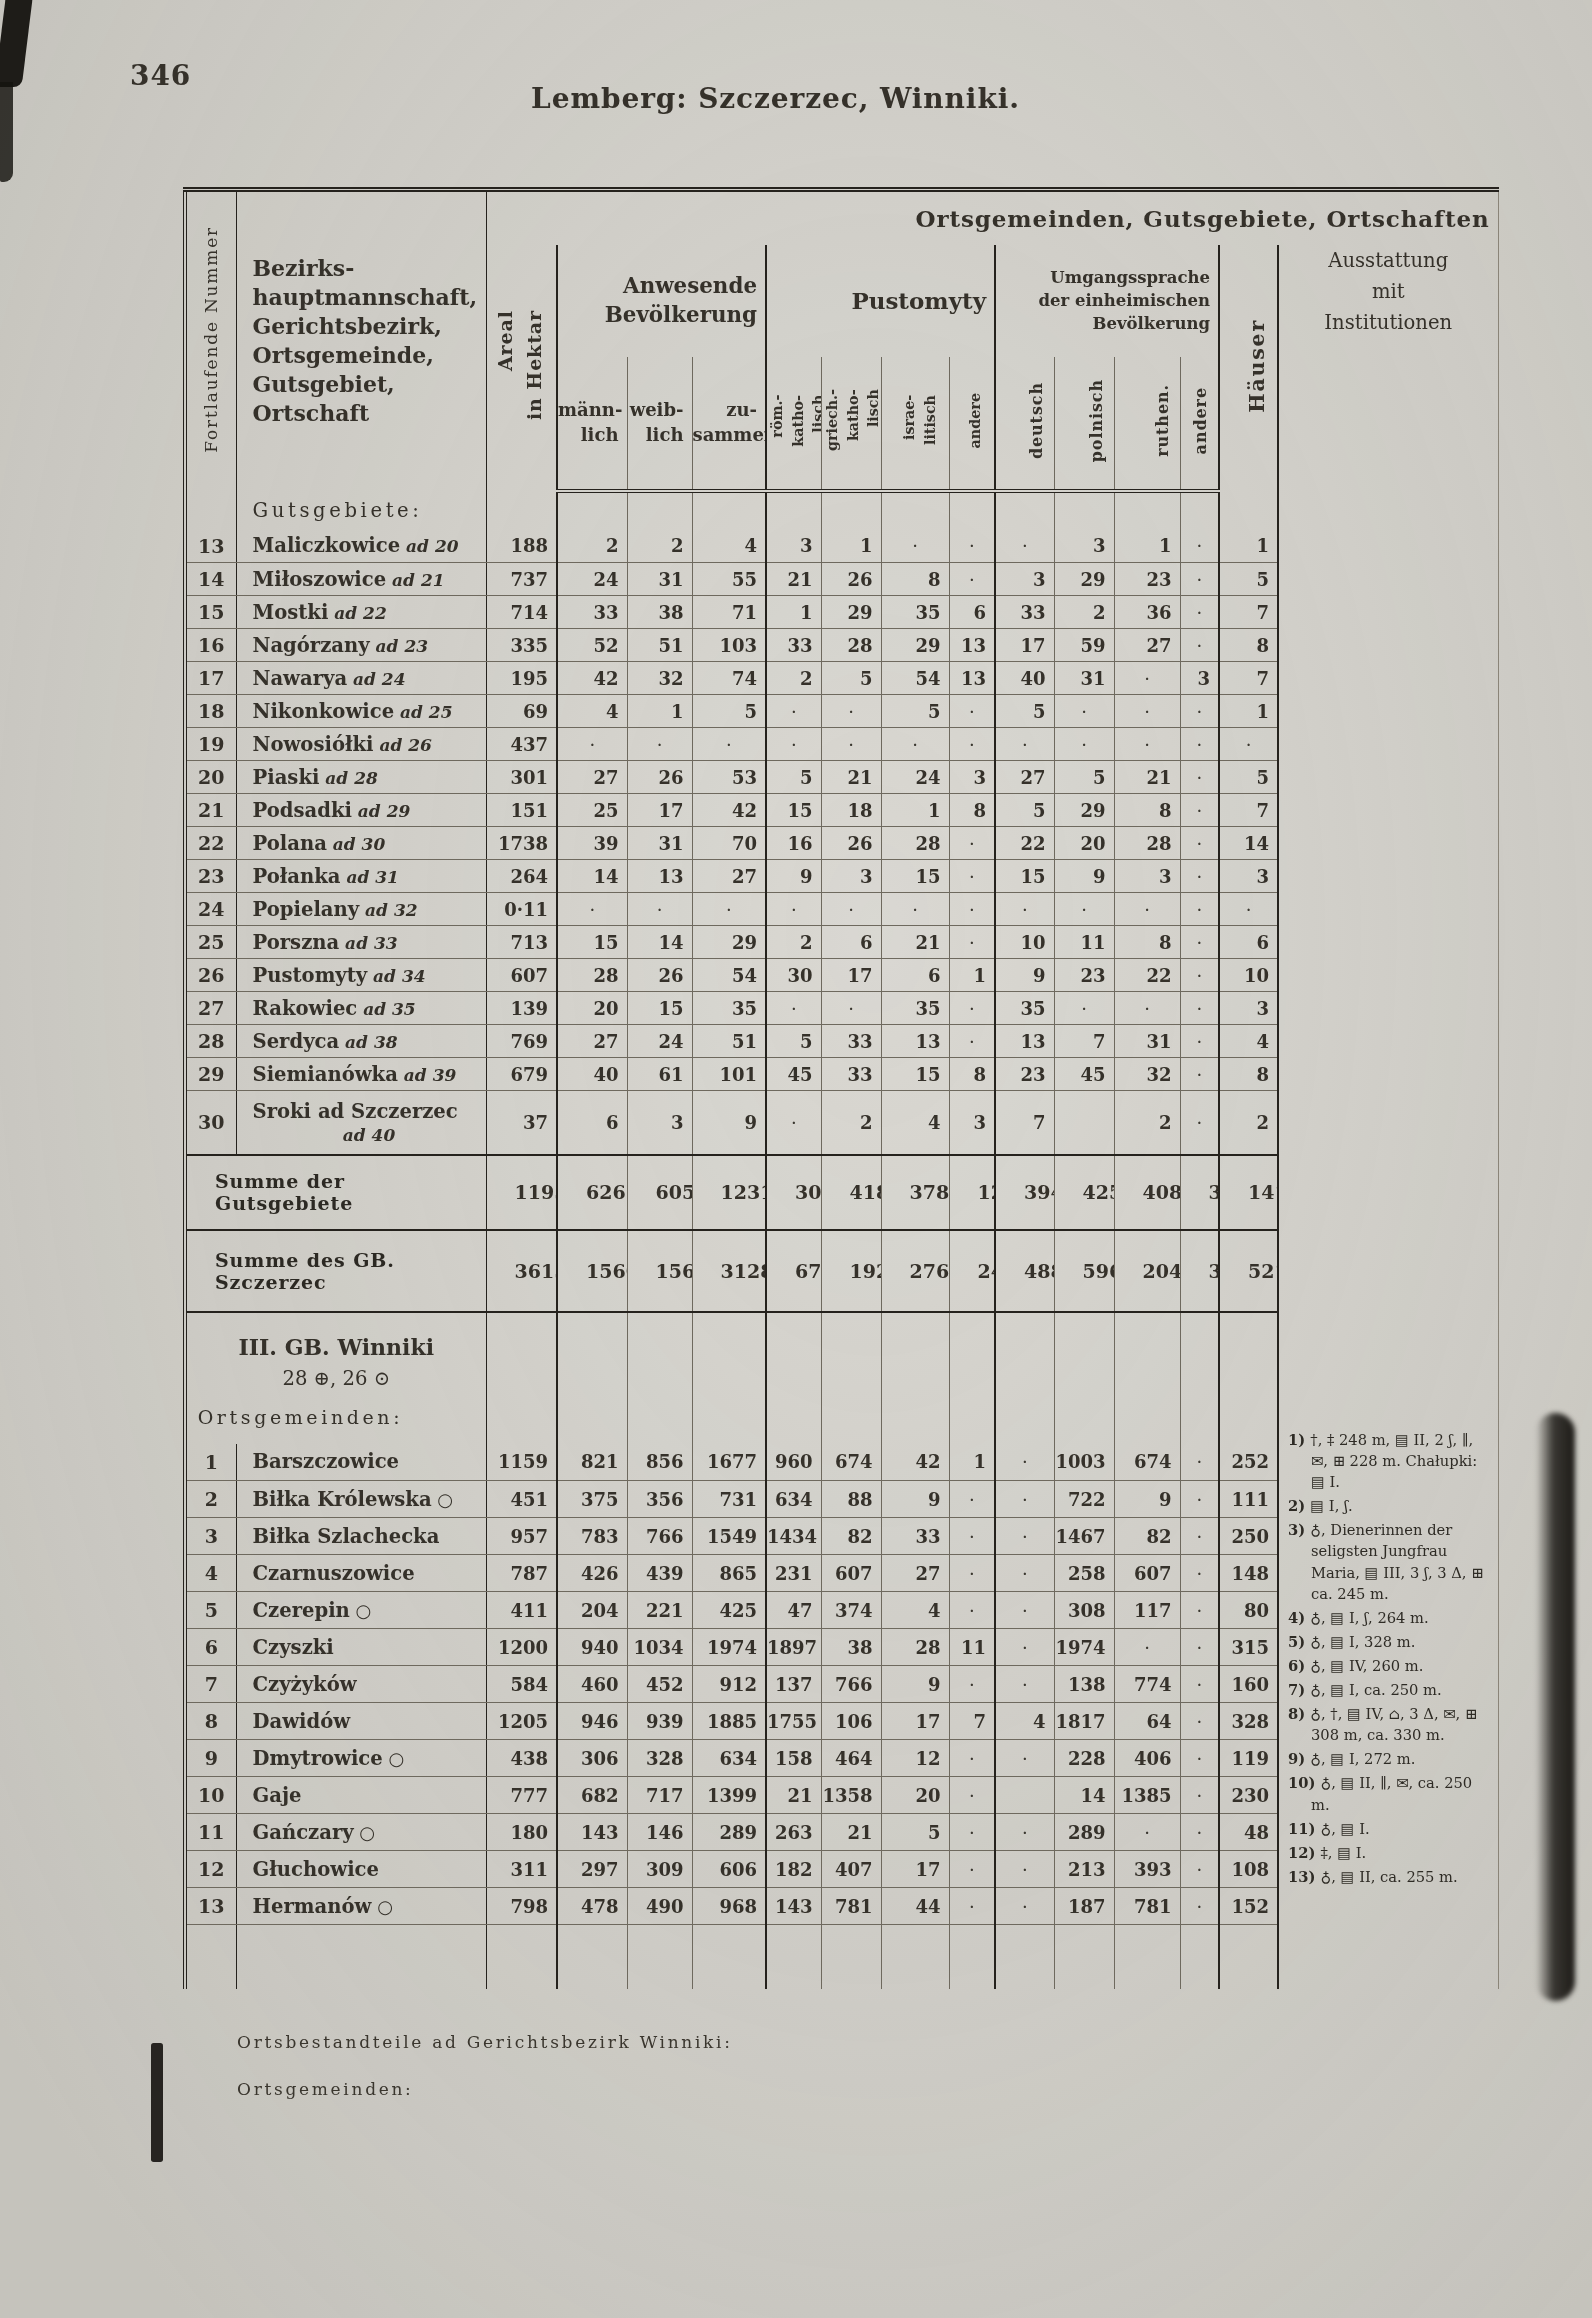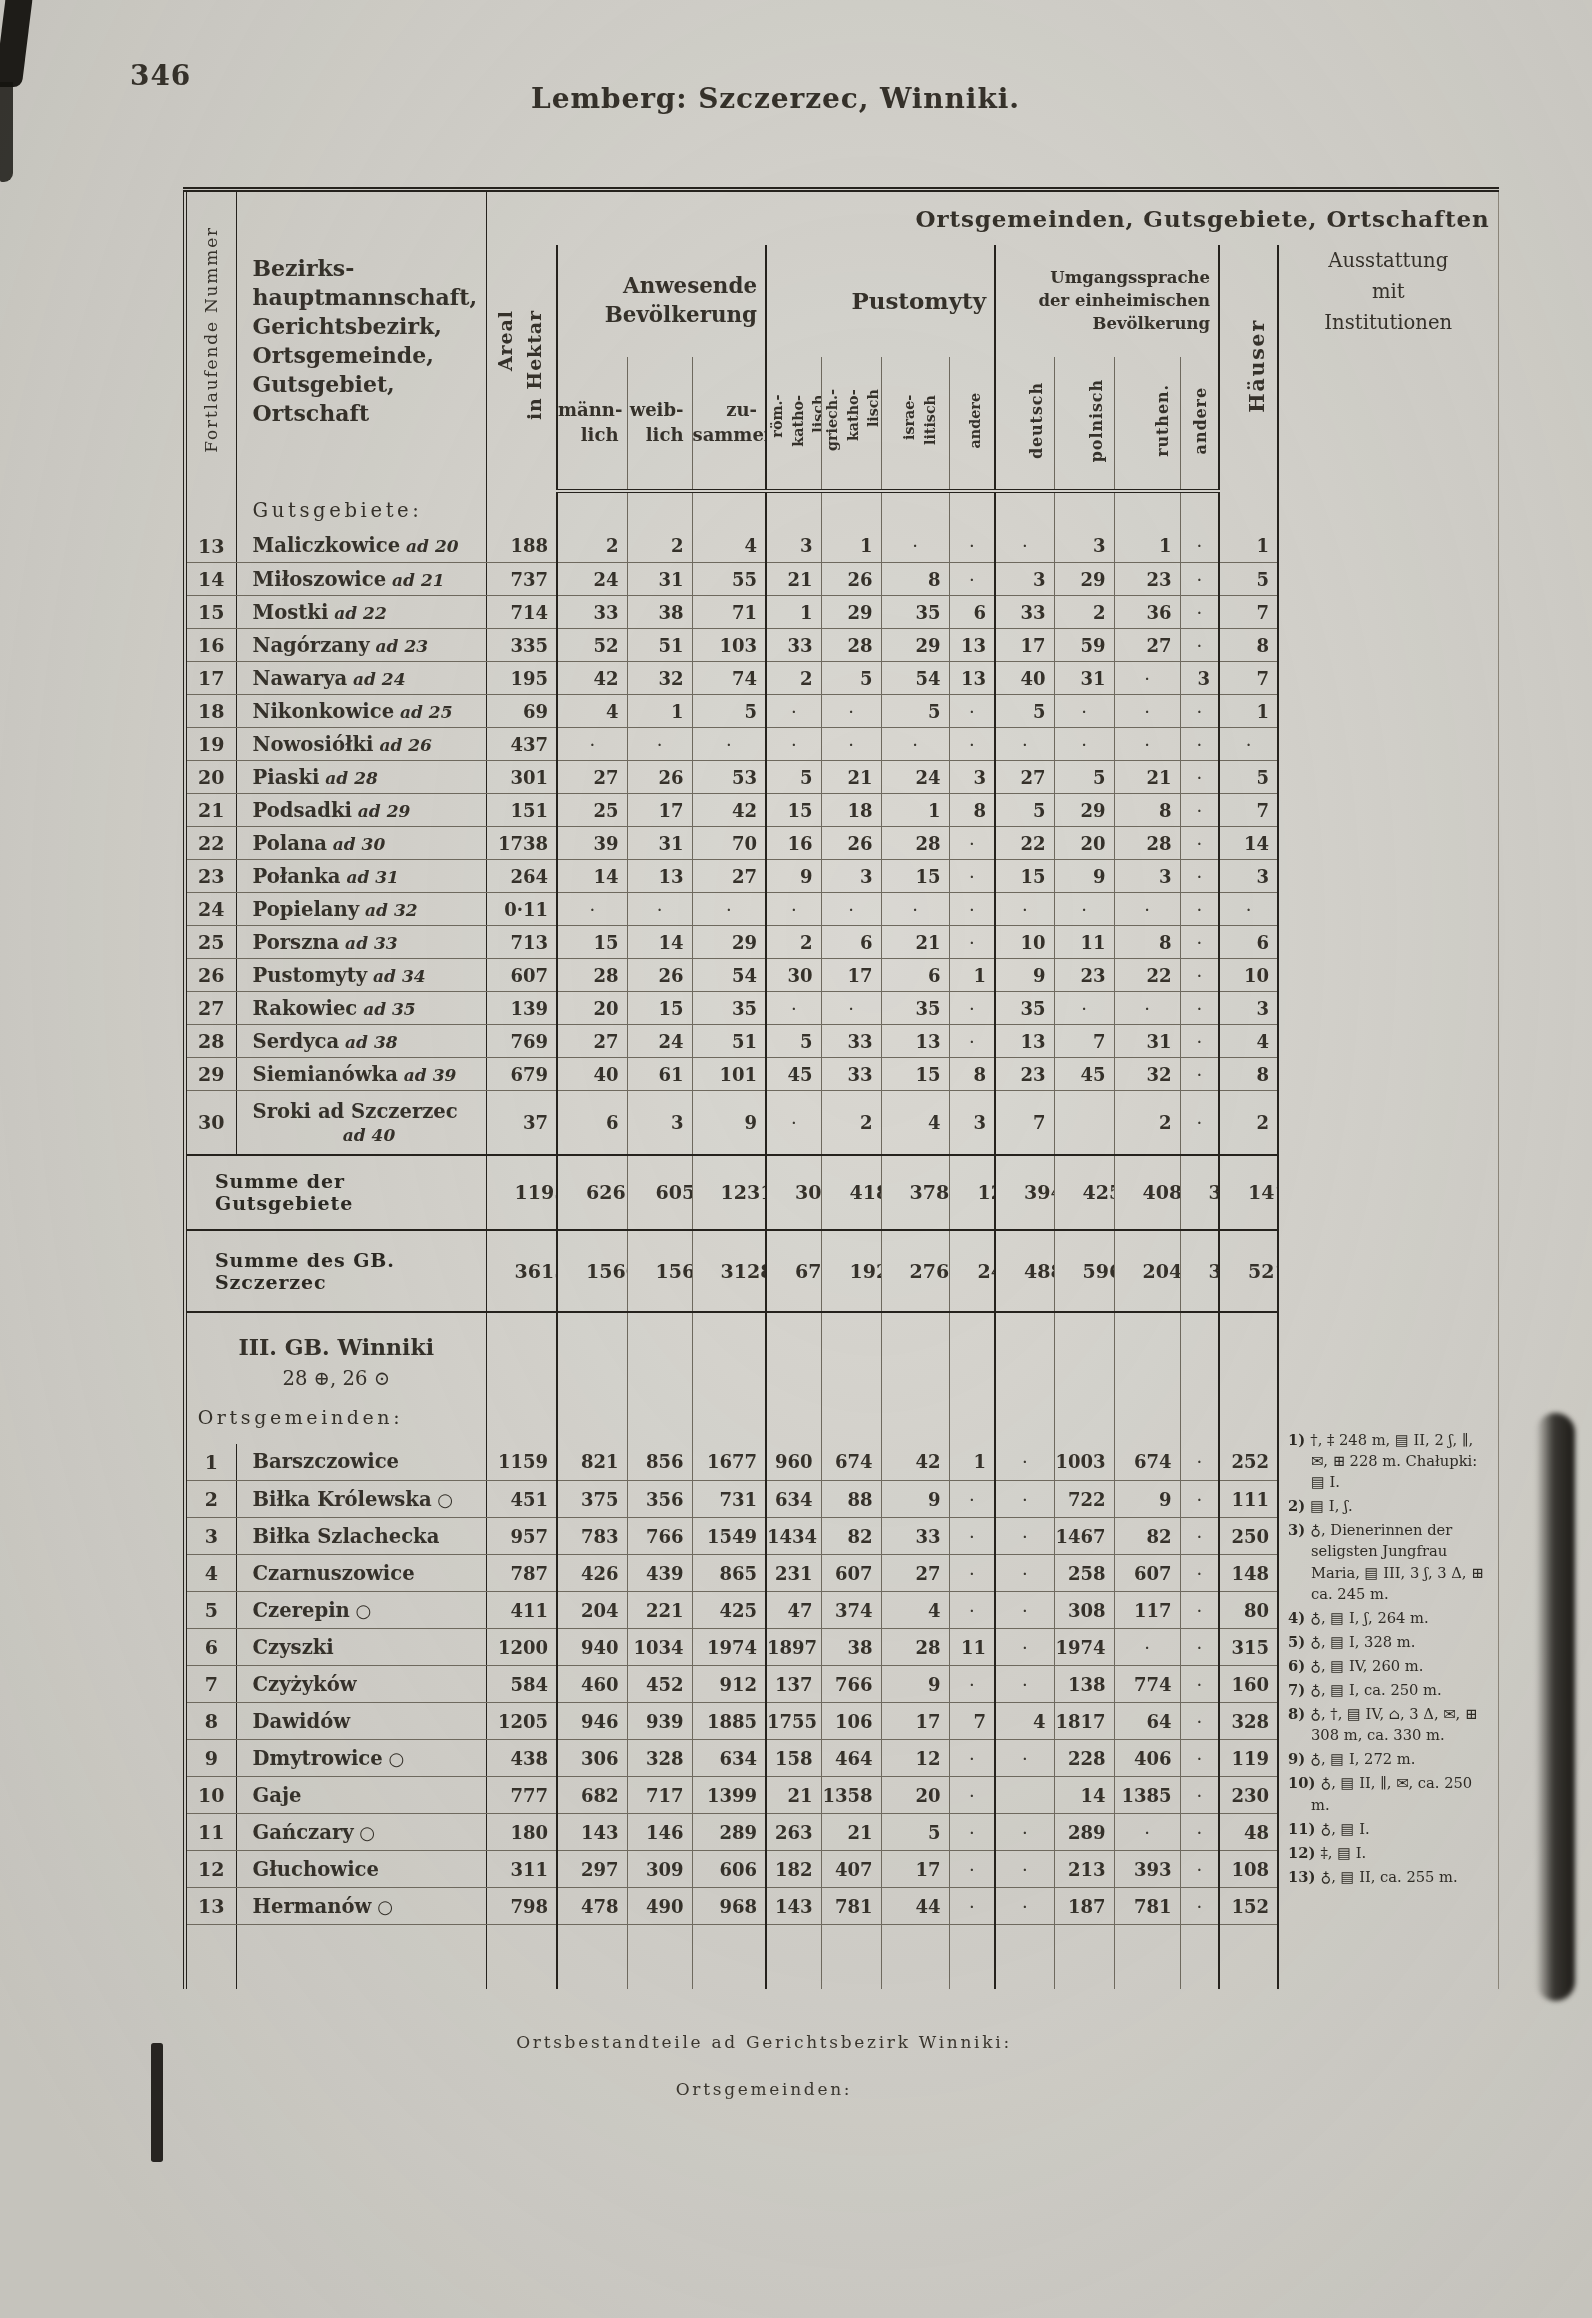--- a/index.html
+++ b/index.html
@@ -87,21 +87,21 @@
   .sh3{letter-spacing:3.6px;font-size:19px;text-align:left;padding-left:10.7px;margin-top:16px;}
 
   
   td.c-ausst{vertical-align:top;}
   .notes{margin-top:938px;padding:0 5.3px 0 9px;font-size:14.7px;line-height:1.45;
          font-family:"DejaVu Serif","DejaVu Sans",serif;color:#2e2b25;}
   .note{padding-left:23px;text-indent:-23px;margin-bottom:2.7px;}
   .note-n{font-weight:bold;}
 
   
-  #footer{position:absolute;left:181px;top:2032px;width:1123px;font-size:17px;color:#3a362e;text-align:center;}
+  #footer{position:absolute;left:194px;top:2032px;width:1123px;font-size:17px;color:#3a362e;}
   .fhead{letter-spacing:2.7px;margin-left:43px;margin-bottom:27px;font-size:17px;}
   .fline{padding-left:57px;text-indent:-57px;margin-bottom:5.3px;line-height:1.5;
          font-family:"DejaVu Serif","DejaVu Sans",serif;}
   .fline .note-n{font-weight:bold;font-size:18px;}
 </style>
 </head>
 <body>
 
 <div class="artifact" id="art1"></div>
 <div class="artifact" id="art2"></div>

